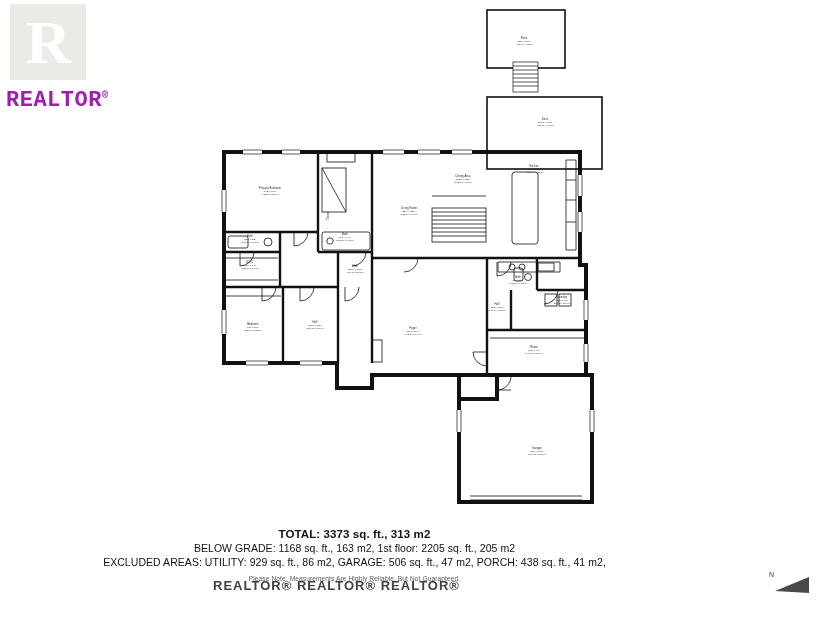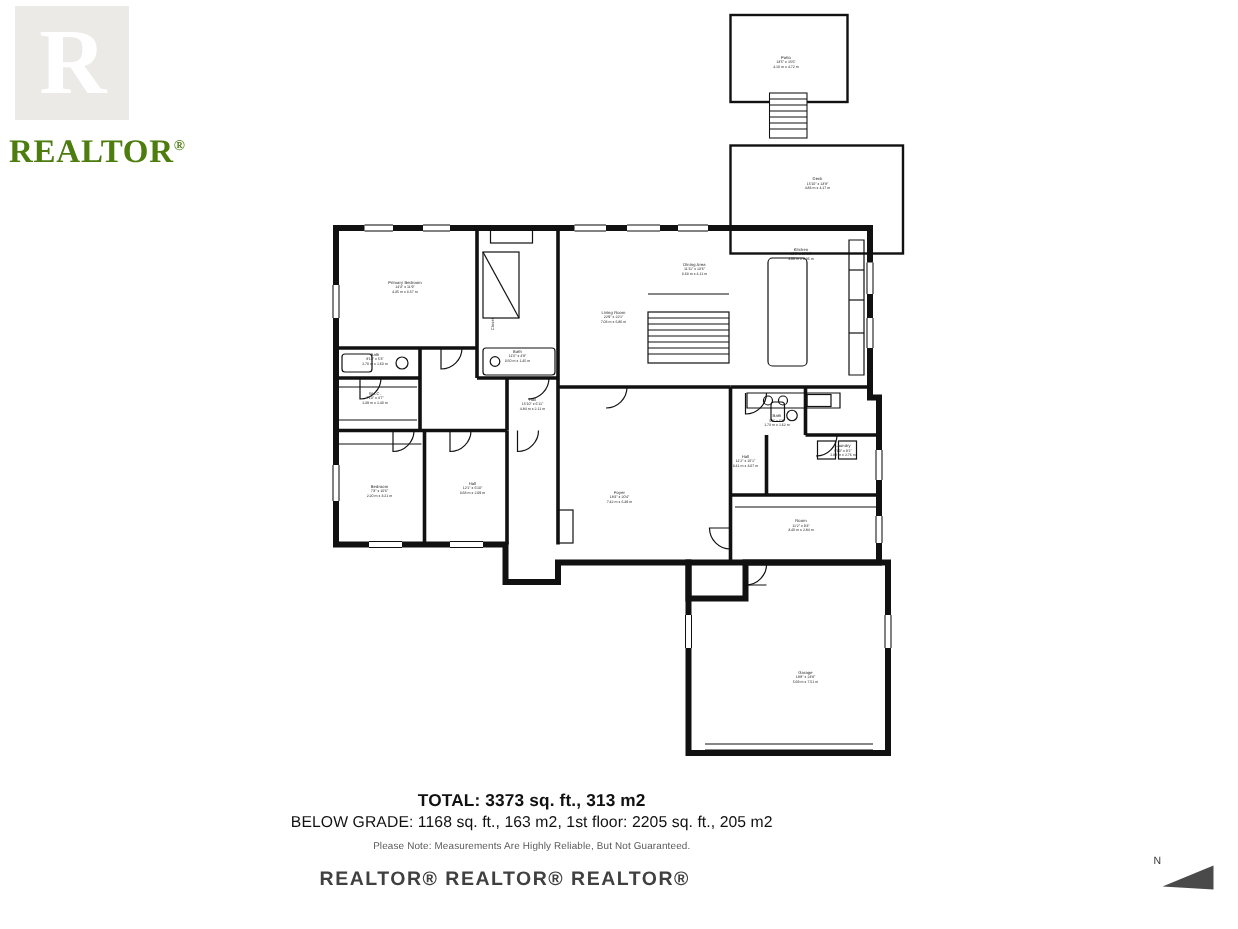--- a/index.html
+++ b/index.html
@@ -49,22 +49,22 @@
     font-size: 62px;
     line-height: 76px;
     text-align: center;
     letter-spacing: -1px;
   }
   .realtor-word {
     position: absolute;
     left: 0px;
     top: 84px;
     width: 112px;
-    color: #4d7c0f;
-    font-family: Liberation Serif, serif;
+    color: #a21caf;
+    font-family: Liberation Mono, monospace;
     font-weight: bold;
     font-size: 22px;
     letter-spacing: 0.5px;
     white-space: nowrap;
   }
   .realtor-word sup {
     font-size: 10px;
     vertical-align: super;
   }
 
@@ -426,20 +426,21 @@
     <div class="room tiny" style="left:537px; top:452px;">
       <div class="rname">Garage</div>
       <div class="rdim">18'8" x 24'8"</div>
       <div class="rdim">5.69 m x 7.51 m</div>
     </div>
   </div>
 
   <div class="summary">
     <div class="total">TOTAL: 3373 sq. ft., 313 m2</div>
     <div class="line">BELOW GRADE: 1168 sq. ft., 163 m2, 1st floor: 2205 sq. ft., 205 m2</div>
+    <div class="line">EXCLUDED AREAS: UTILITY: 929 sq. ft., 86 m2, GARAGE: 506 sq. ft., 47 m2, PORCH: 438 sq. ft., 41 m2,</div>
     <div class="note">Please Note: Measurements Are Highly Reliable, But Not Guaranteed.</div>
   </div>
   <div class="summary-watermark">REALTOR® REALTOR® REALTOR®</div>
 
   <div class="north">
     <div class="nletter">N</div>
     <svg width="46" height="30" viewBox="0 0 46 30">
       <polygon points="8,22 42,8 42,24" fill="#4a4a4a"></polygon>
     </svg>
   </div>

